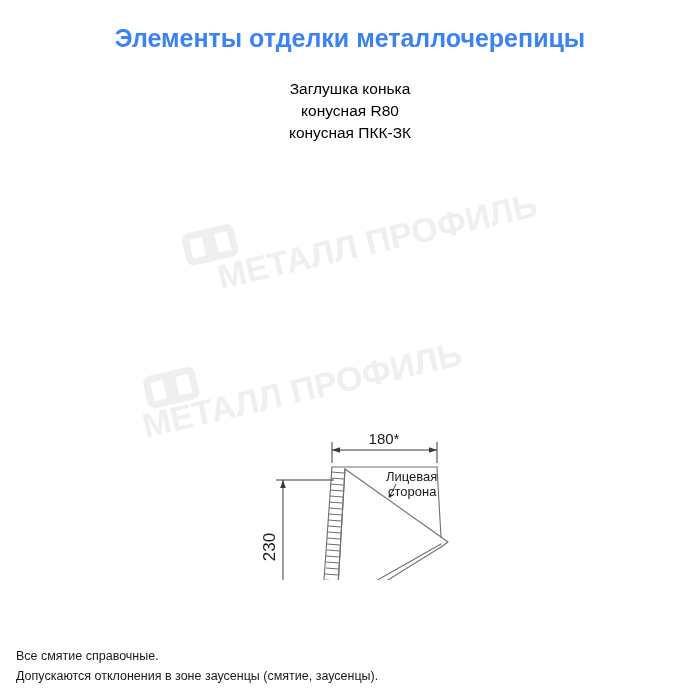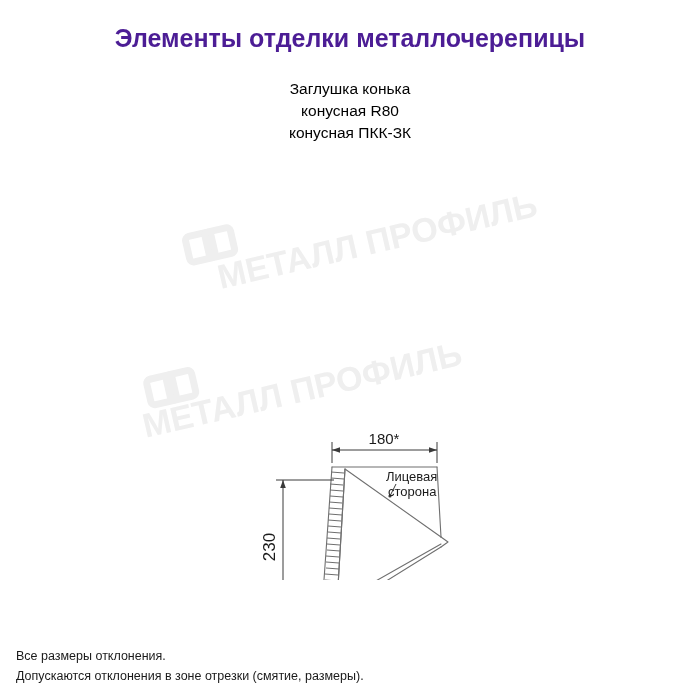--- a/index.html
+++ b/index.html
@@ -22,21 +22,21 @@
   }
   .title {
     position: absolute;
     top: 24px;
     left: 0;
     width: 700px;
     text-align: center;
     font-size: 25px;
     font-weight: bold;
     letter-spacing: 0px;
-    color: #4c1d95;
+    color: #3b82f6;
   }
   .subtitle {
     position: absolute;
     top: 78px;
     left: 0;
     width: 700px;
     text-align: center;
     font-size: 15.5px;
     line-height: 22px;
     color: #000000;
@@ -172,17 +172,17 @@
 
     <g stroke="#3a3a3a" stroke-width="1" fill="none">
       <line x1="390" y1="316" x2="396" y2="304"></line>
       <circle cx="390" cy="316" r="1.6" fill="#3a3a3a" stroke="none"></circle>
     </g>
     <text x="386" y="301" font-family="Liberation Sans, sans-serif" font-size="13" fill="#1a1a1a">Лицевая</text>
     <text x="388" y="316" font-family="Liberation Sans, sans-serif" font-size="13" fill="#1a1a1a">сторона</text>
   </svg>
 
   <div class="footnotes">
-    <span>Все размеры отклонения.</span>
-    <span>Допускаются отклонения в зоне отрезки (смятие, размеры).</span>
+    <span>Все смятие справочные.</span>
+    <span>Допускаются отклонения в зоне заусенцы (смятие, заусенцы).</span>
   </div>
 
 </div>
 
 </body></html>

